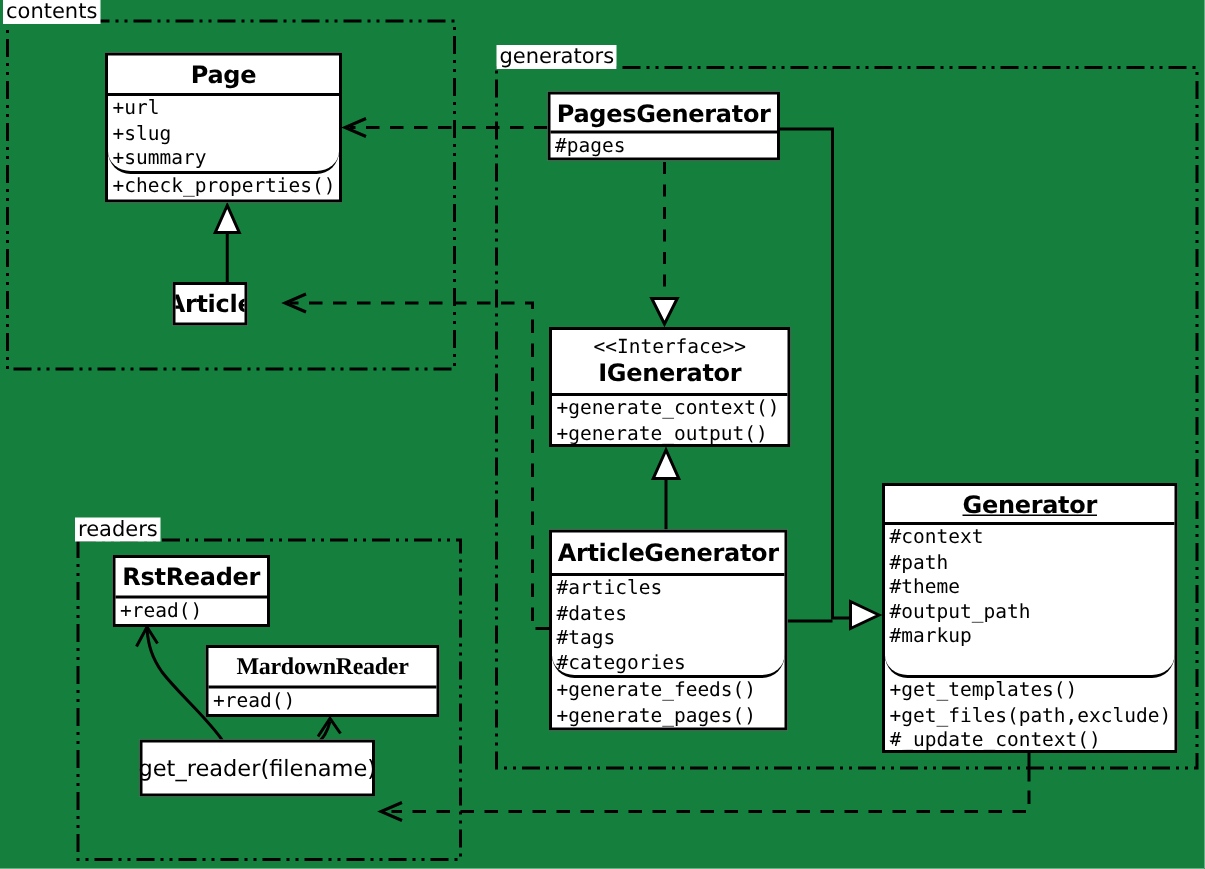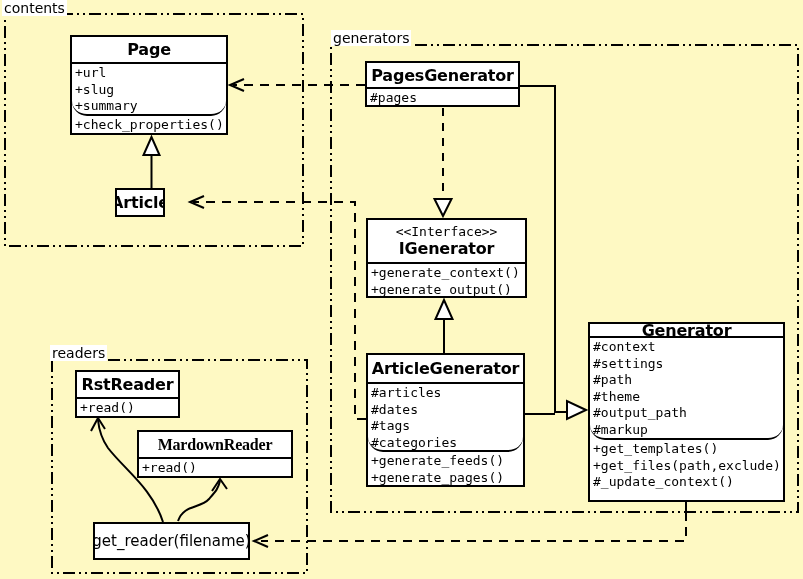--- a/index.html
+++ b/index.html
@@ -4,21 +4,21 @@
 <style>
   * { box-sizing: border-box; margin: 0; padding: 0; }
   body {
     background: #ffffff;
     font-family: "DejaVu Sans", sans-serif;
   }
   .canvas {
     position: relative;
     width: 803px;
     height: 579px;
-    background: #fef9c3;
+    background: #15803d;
     overflow: hidden;
   }
   svg.wires {
     position: absolute;
     left: 0; top: 0;
     width: 803px; height: 579px;
   }
   .pkg-label {
     position: absolute;
     font: 14px "DejaVu Sans", sans-serif;
@@ -169,24 +169,23 @@
       <div class="row">#tags</div>
       <div class="row">#categories</div>
     </div>
     <div class="cmp last">
       <div class="row">+generate_feeds()</div>
       <div class="row">+generate_pages()</div>
     </div>
   </div>
 
   <div class="uml-class" style="left:588px; top:322px; width:197px; height:180px;">
-    <div class="uml-title" style="height:14px;">Generator</div>
+    <div class="uml-title" style="height:26px;text-decoration:underline;">Generator</div>
     <div class="cmp" style="height:102px;">
       <div class="row">#context</div>
-      <div class="row">#settings</div>
       <div class="row">#path</div>
       <div class="row">#theme</div>
       <div class="row">#output_path</div>
       <div class="row">#markup</div>
     </div>
     <div class="cmp last">
       <div class="row">+get_templates()</div>
       <div class="row">+get_files(path,exclude)</div>
       <div class="row">#_update_context()</div>
     </div>
@@ -199,15 +198,15 @@
     </div>
   </div>
 
   <div class="uml-class" style="left:137px; top:430px; width:156px; height:48px;">
     <div class="uml-title" style="height:27px;font-family:Liberation Serif, serif;">MardownReader</div>
     <div class="cmp last">
       <div class="row">+read()</div>
     </div>
   </div>
 
-  <div class="plain-node" style="left:93px; top:522px; width:157px; height:38px;">get_reader(filename)</div>
+  <div class="plain-node" style="left:93px; top:493px; width:157px; height:38px;">get_reader(filename)</div>
 
 </div>
 
 </body></html>

